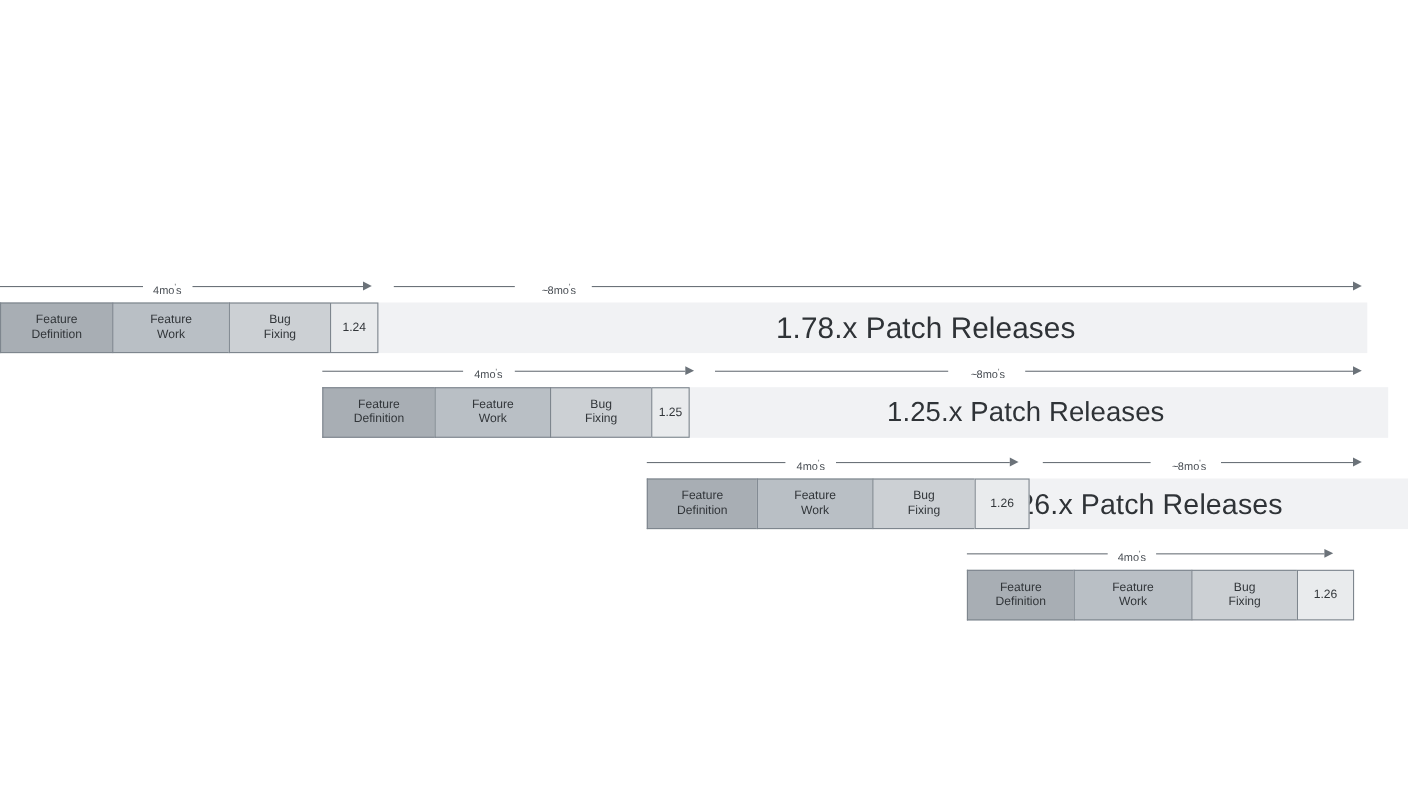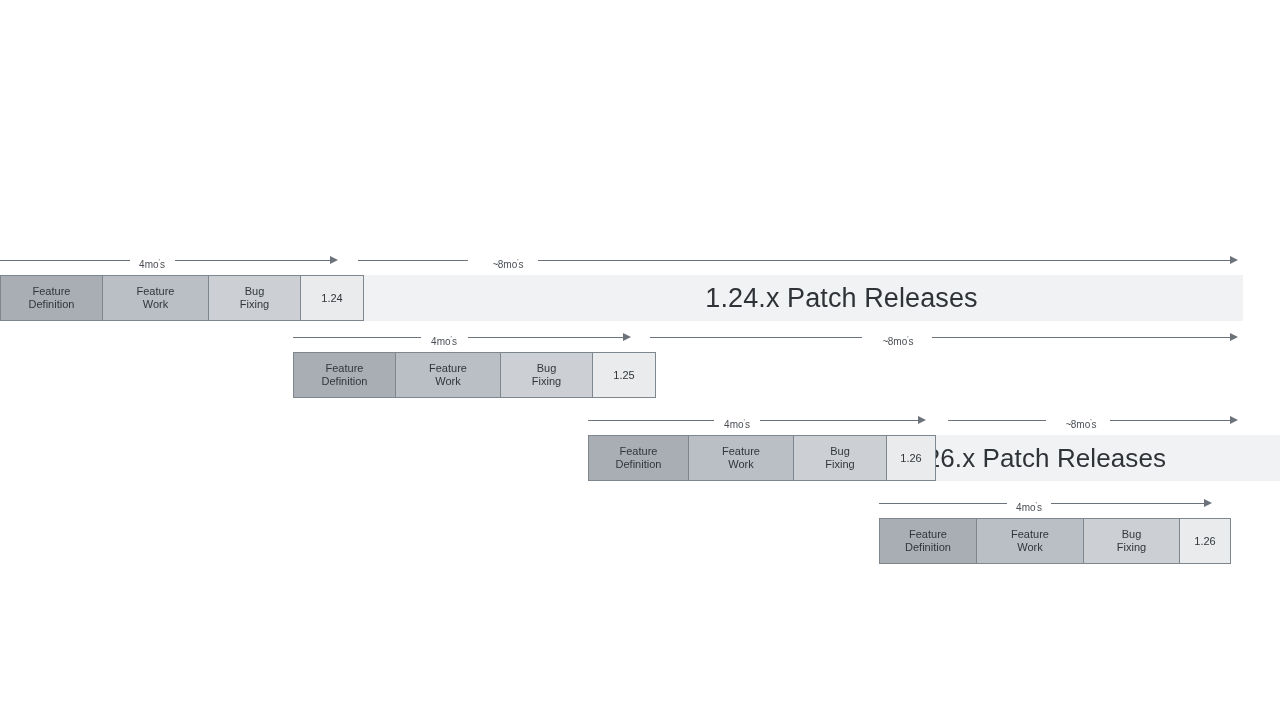--- a/index.html
+++ b/index.html
@@ -118,37 +118,37 @@
   }
 </style>
 </head>
 <body>
 
 <div id="canvas">
 
   <div class="release-row" style="left:0px; top:275px; width:1280px;">
 
     <div class="patch-banner" style="left:0px; top:0px; width:1243px;">
-      <span class="patch-banner-label" style="font-size:27px; margin-left:440px;">1.24.x Patch Releases</span>
+      <span class="patch-banner-label" style="font-size:27px; margin-left:440px;">1.78.x Patch Releases</span>
     </div>
 
     <div class="phase-track" style="left:0px; top:0px;">
       <div class="phase-box p-def" style="width:102px;">
         <span>Feature</span>
         <span class="phase-line2">Definition</span>
       </div>
       <div class="phase-box p-work" style="width:106px;">
         <span>Feature</span>
         <span class="phase-line2">Work</span>
       </div>
       <div class="phase-box p-bug" style="width:92px;">
         <span>Bug</span>
         <span class="phase-line2">Fixing</span>
       </div>
-      <div class="phase-box p-version" style="width:64px;">
+      <div class="phase-box p-version" style="width:44px;">
         <span>1.24</span>
       </div>
     </div>
 
     <div class="arrow-group" style="left:0px; top:-23px; width:340px;">
       <div class="arrow-seg" style="left:0px; width:130px;"></div>
       <div class="arrow-seg" style="left:175px; width:155px;"></div>
       <div class="arrow-head" style="left:330px;"></div>
       <span class="arrow-label" style="left:152px;">4mo<sup>'</sup>s</span>
     </div>
@@ -156,35 +156,38 @@
     <div class="arrow-group" style="left:358px; top:-23px; width:882px;">
       <div class="arrow-seg" style="left:0px; width:110px;"></div>
       <div class="arrow-seg" style="left:180px; width:694px;"></div>
       <div class="arrow-head" style="left:872px;"></div>
       <span class="arrow-label" style="left:150px;"><span class="tilde">~</span>8mo<sup>'</sup>s</span>
     </div>
   </div>
 
   <div class="release-row" style="left:0px; top:352px; width:1280px;">
 
+    <div class="patch-banner" style="left:293px; top:0px; width:969px;">
+      <span class="patch-banner-label" style="font-size:25px; margin-left:310px;">1.25.x Patch Releases</span>
+    </div>
 
     <div class="phase-track" style="left:293px; top:0px;">
       <div class="phase-box p-def" style="width:102px;">
         <span>Feature</span>
         <span class="phase-line2">Definition</span>
       </div>
       <div class="phase-box p-work" style="width:105px;">
         <span>Feature</span>
         <span class="phase-line2">Work</span>
       </div>
       <div class="phase-box p-bug" style="width:92px;">
         <span>Bug</span>
         <span class="phase-line2">Fixing</span>
       </div>
-      <div class="phase-box p-version" style="width:64px;">
+      <div class="phase-box p-version" style="width:35px;">
         <span>1.25</span>
       </div>
     </div>
 
     <div class="arrow-group" style="left:293px; top:-23px; width:340px;">
       <div class="arrow-seg" style="left:0px; width:128px;"></div>
       <div class="arrow-seg" style="left:175px; width:155px;"></div>
       <div class="arrow-head" style="left:330px;"></div>
       <span class="arrow-label" style="left:151px;">4mo<sup>'</sup>s</span>
     </div>

